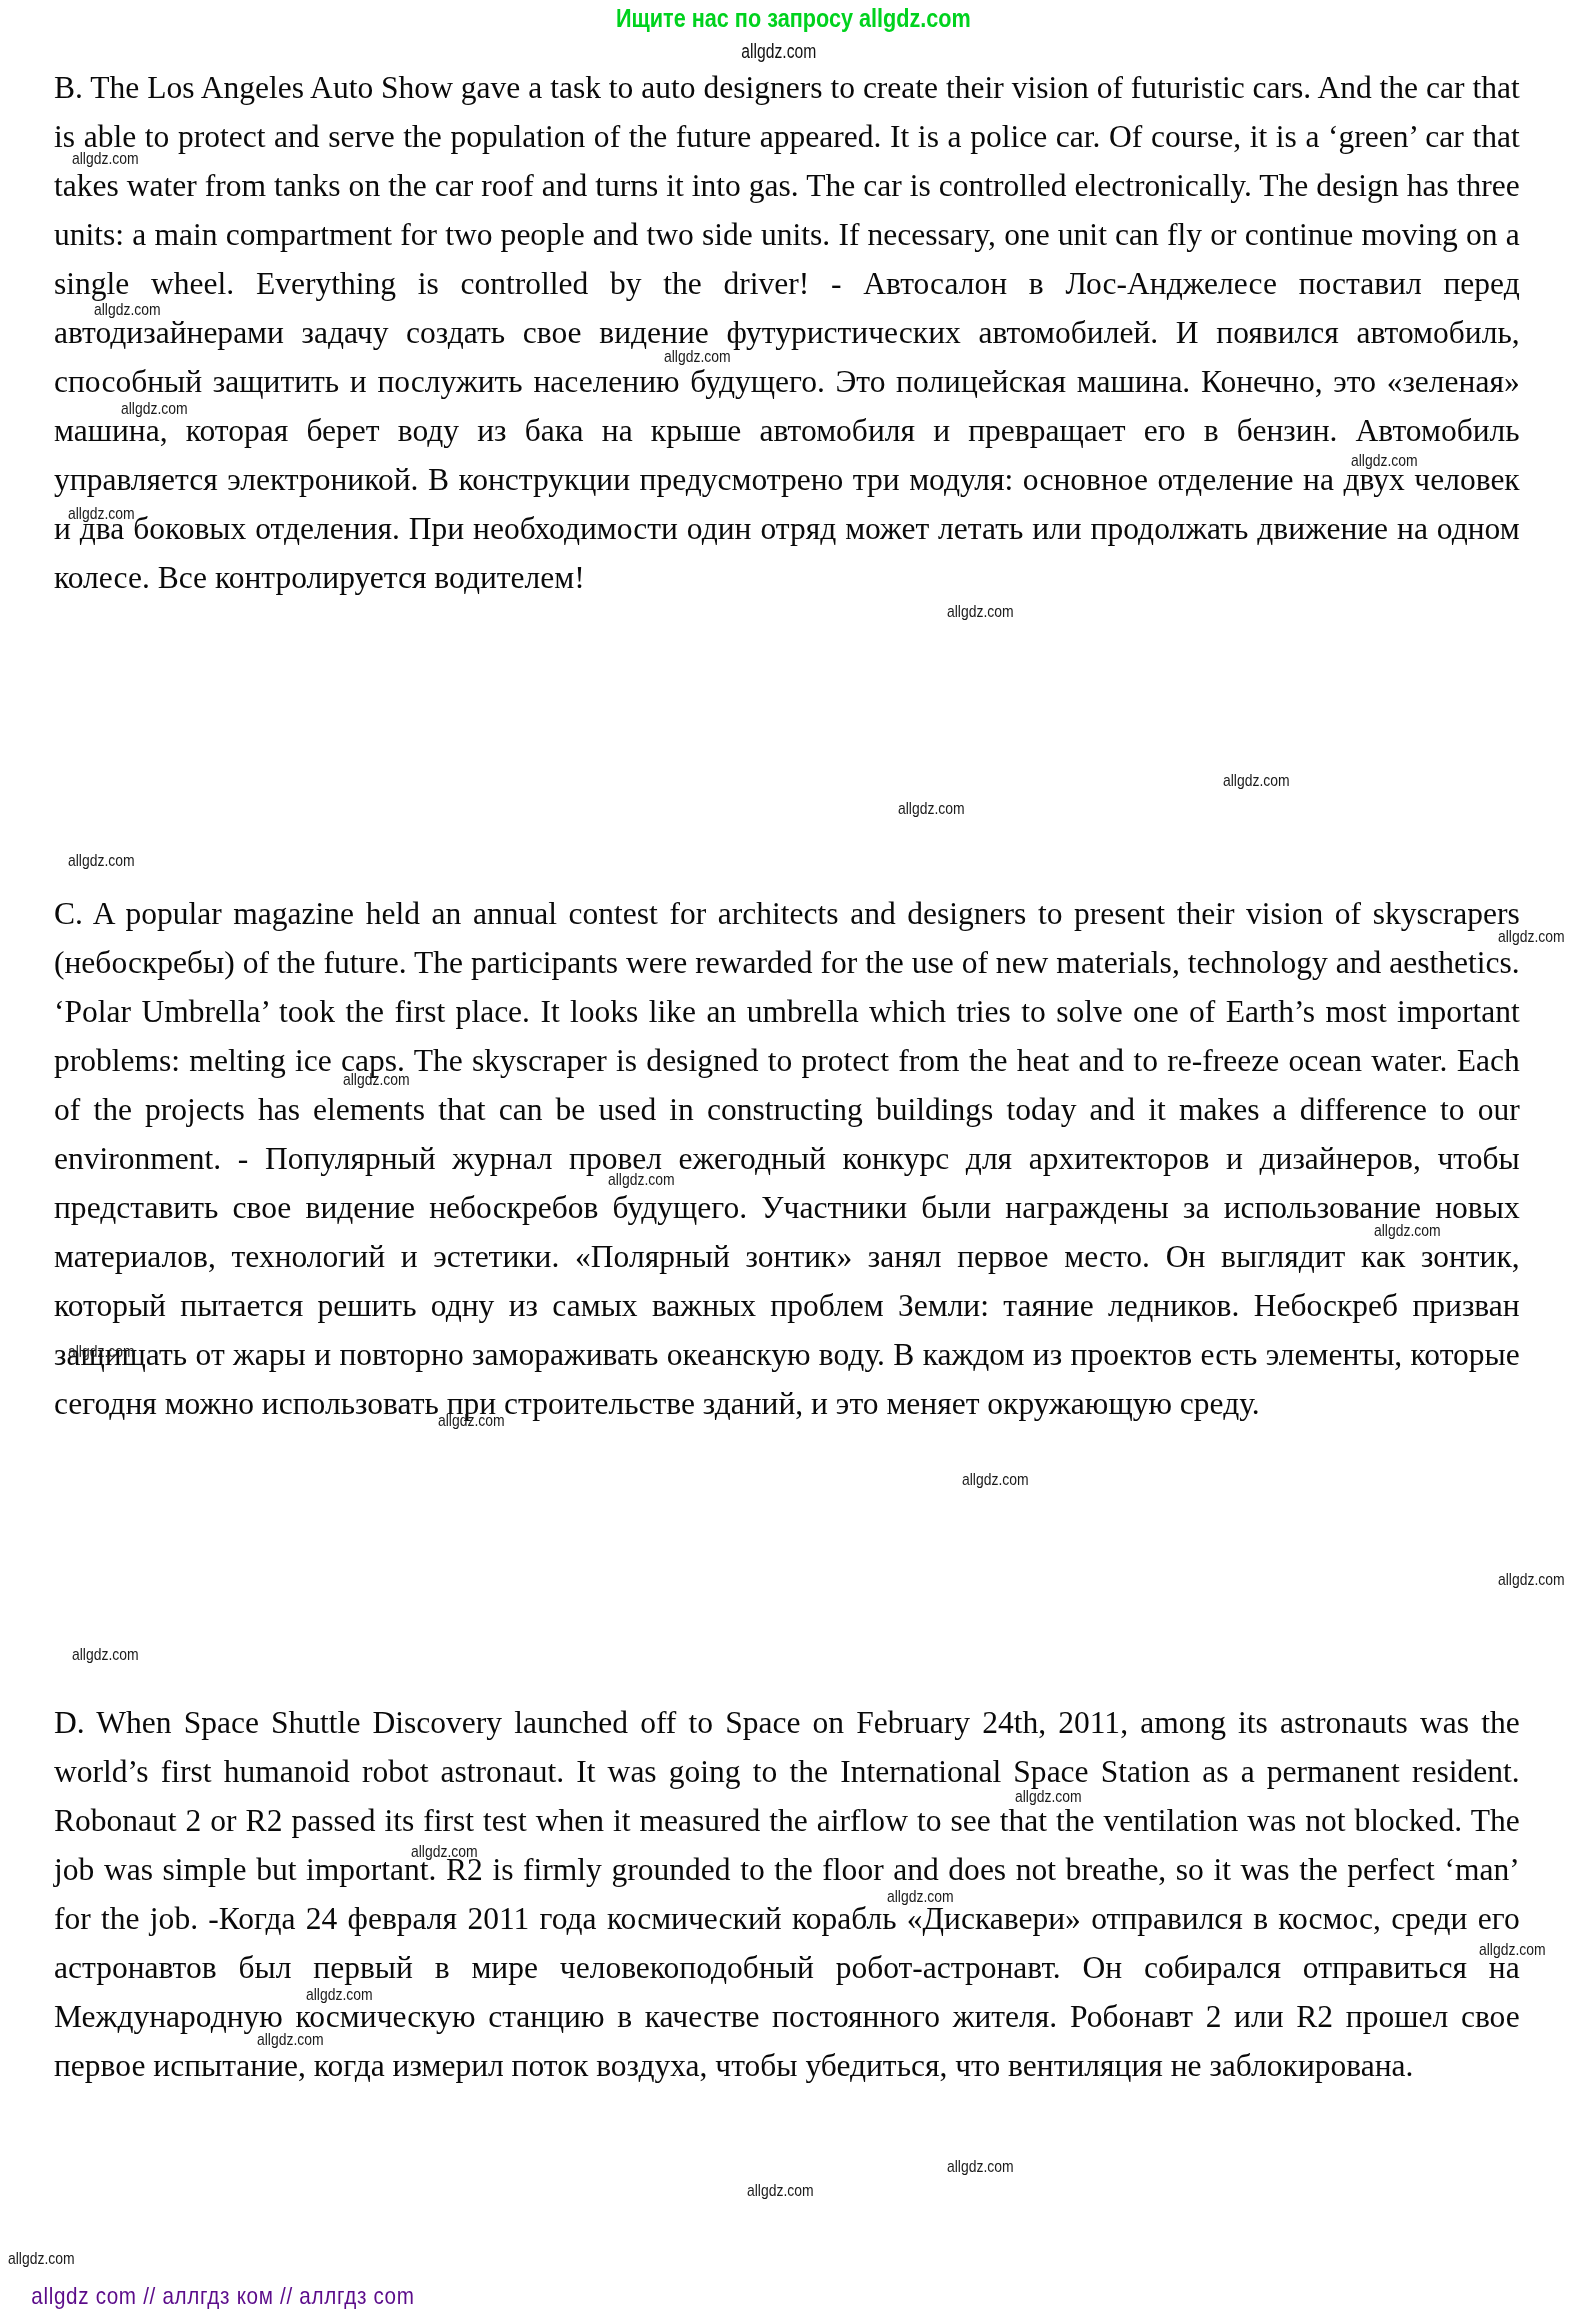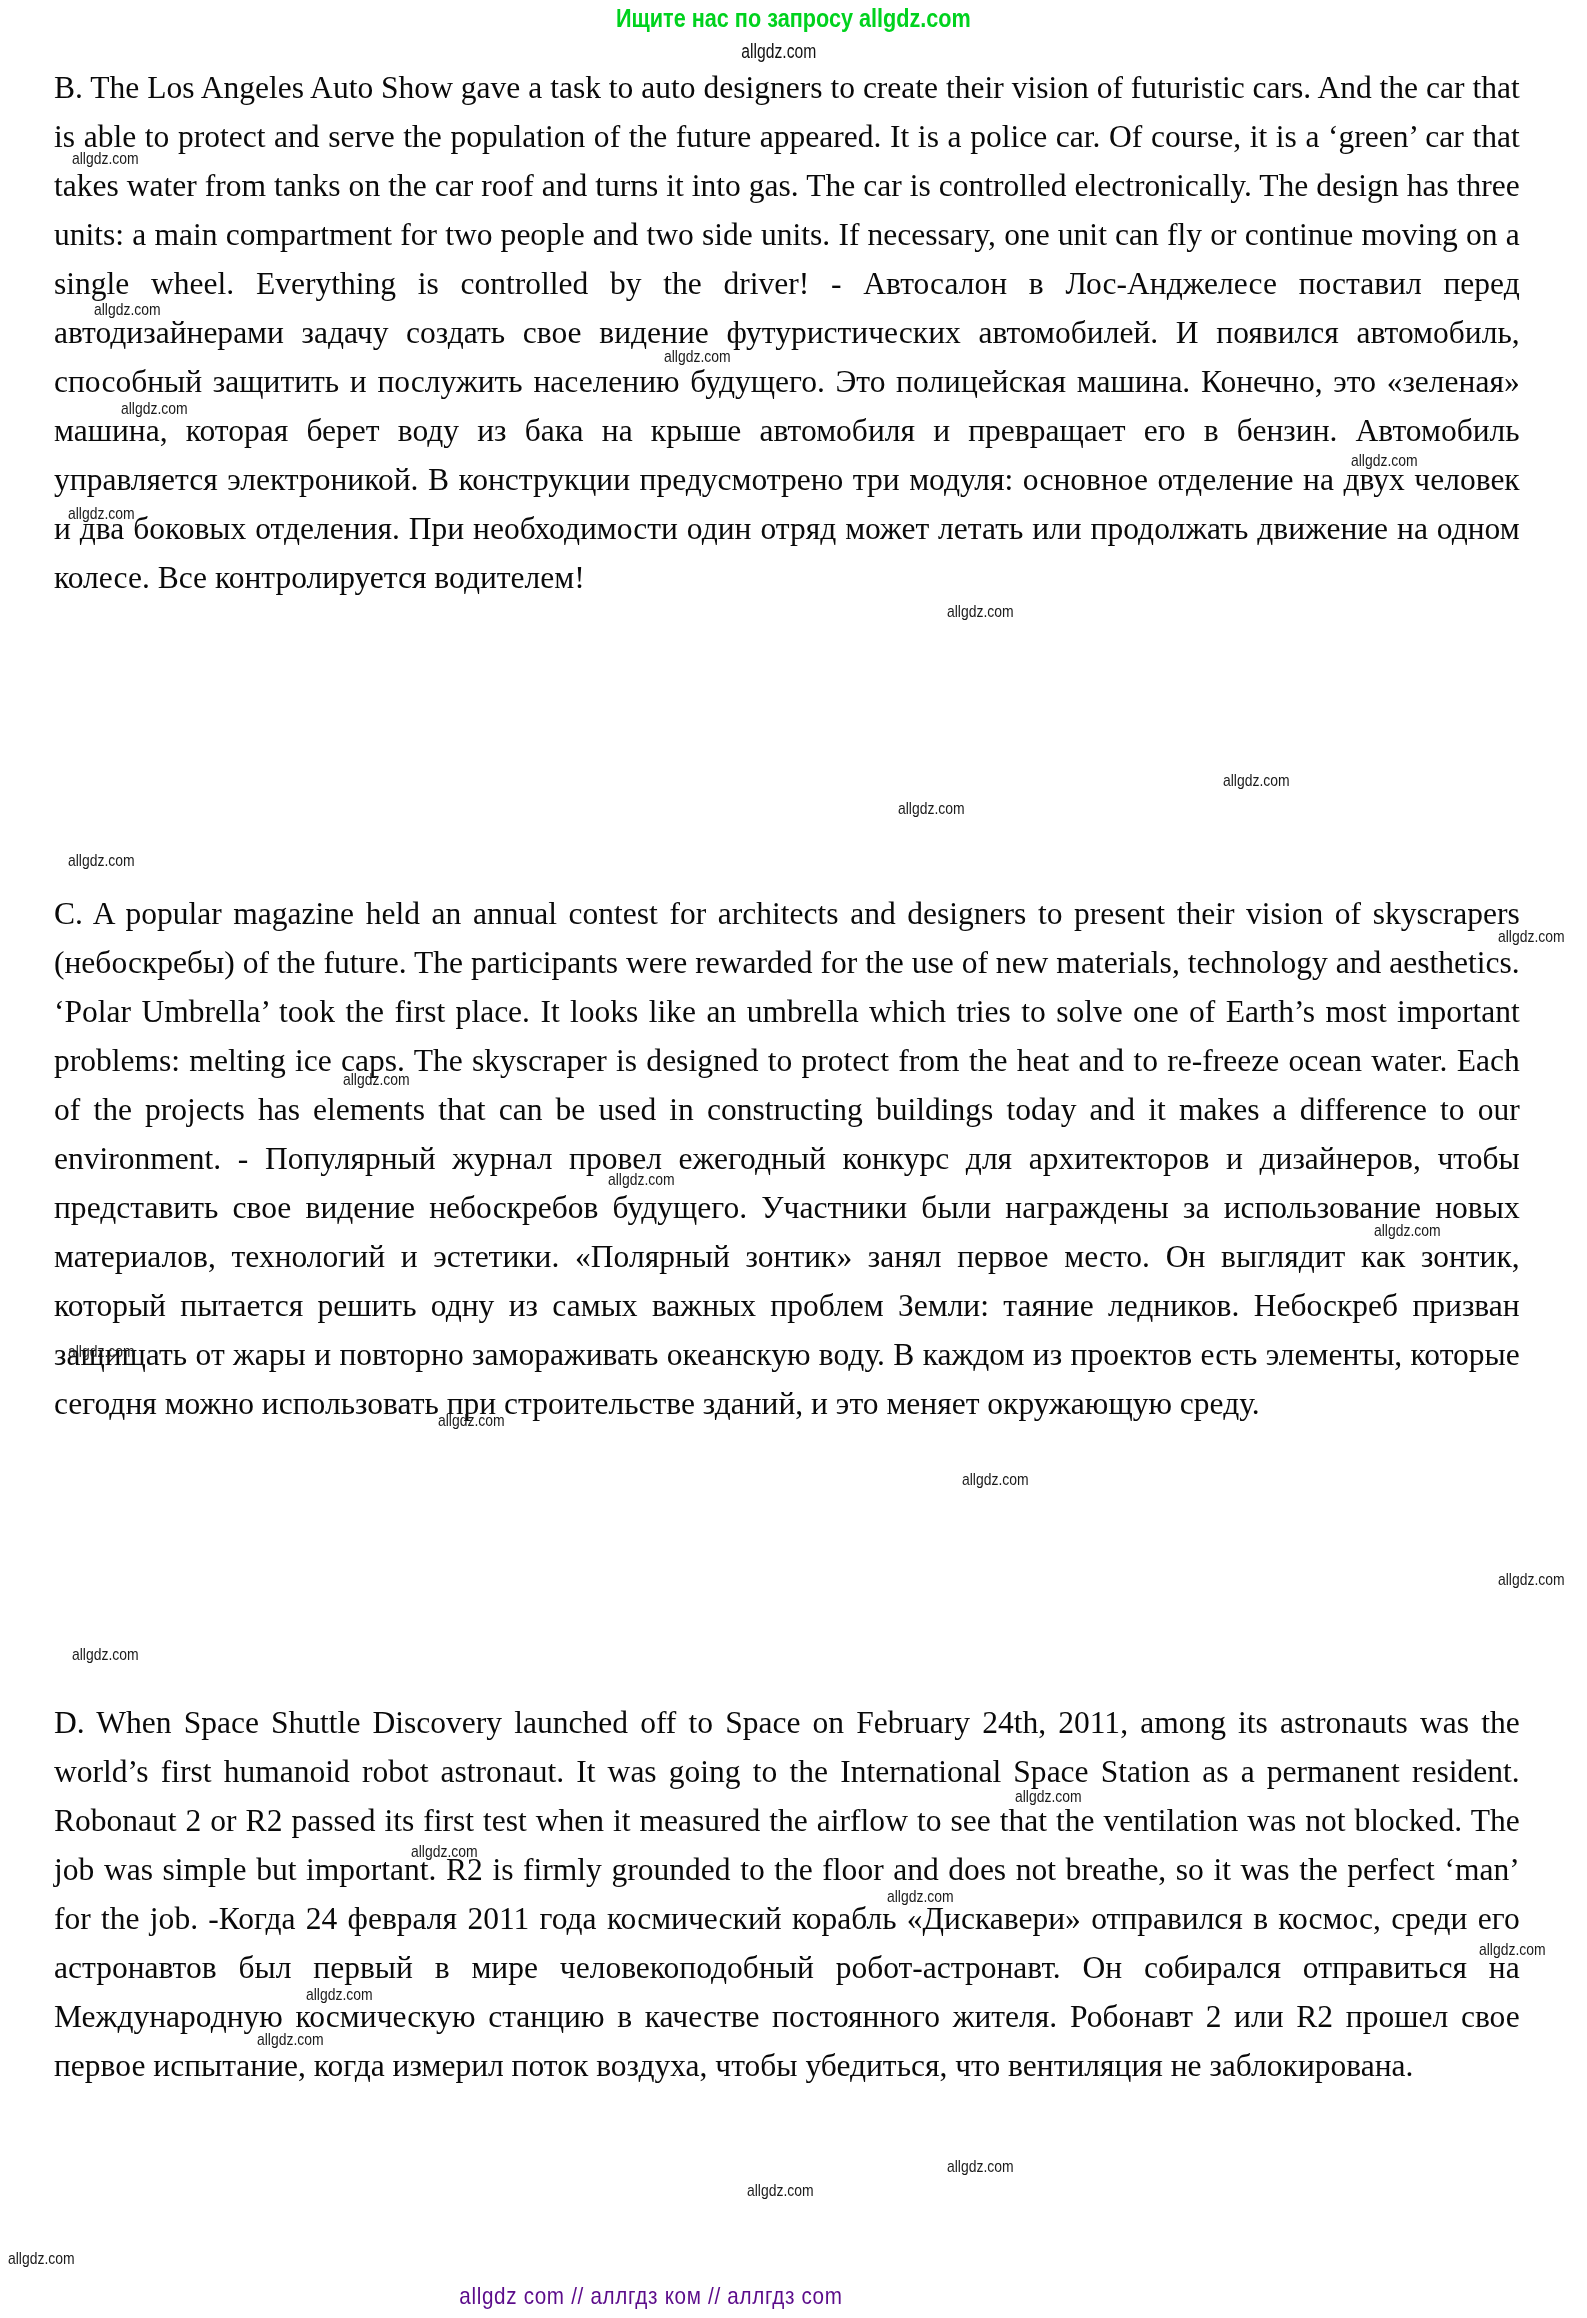--- a/index.html
+++ b/index.html
@@ -105,21 +105,21 @@
     transform-origin: left center;
     pointer-events: none;
   }
 
   
   .footer {
     position: absolute;
     left: 0;
     bottom: 9px;
     width: 1301px;
-    text-align: center;
+    text-align: left;
     z-index: 5;
   }
   .footer span {
     font-family: "Liberation Sans", "DejaVu Sans", sans-serif;
     font-size: 24px;
     font-weight: 400;
     color: #5b0b8a;
     display: inline-block;
     transform: scaleX(0.86);
     transform-origin: center;

